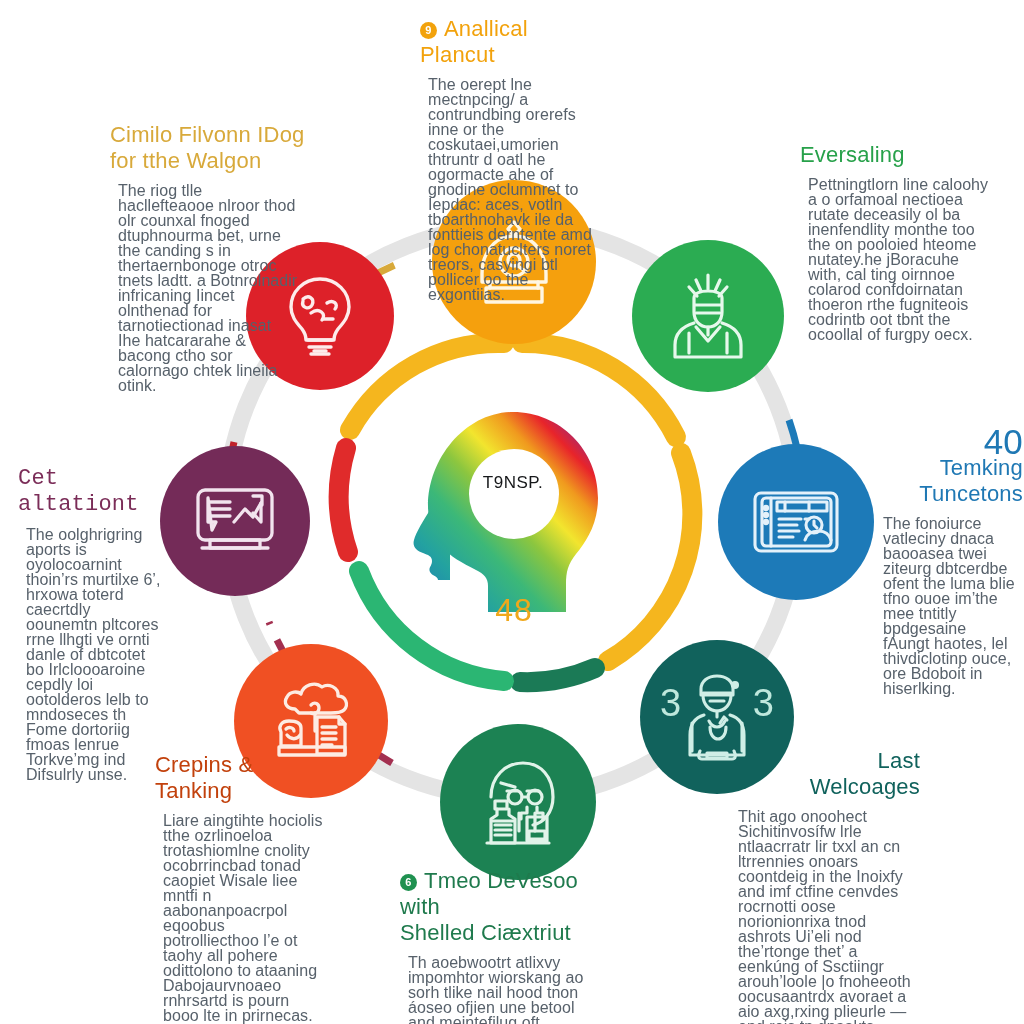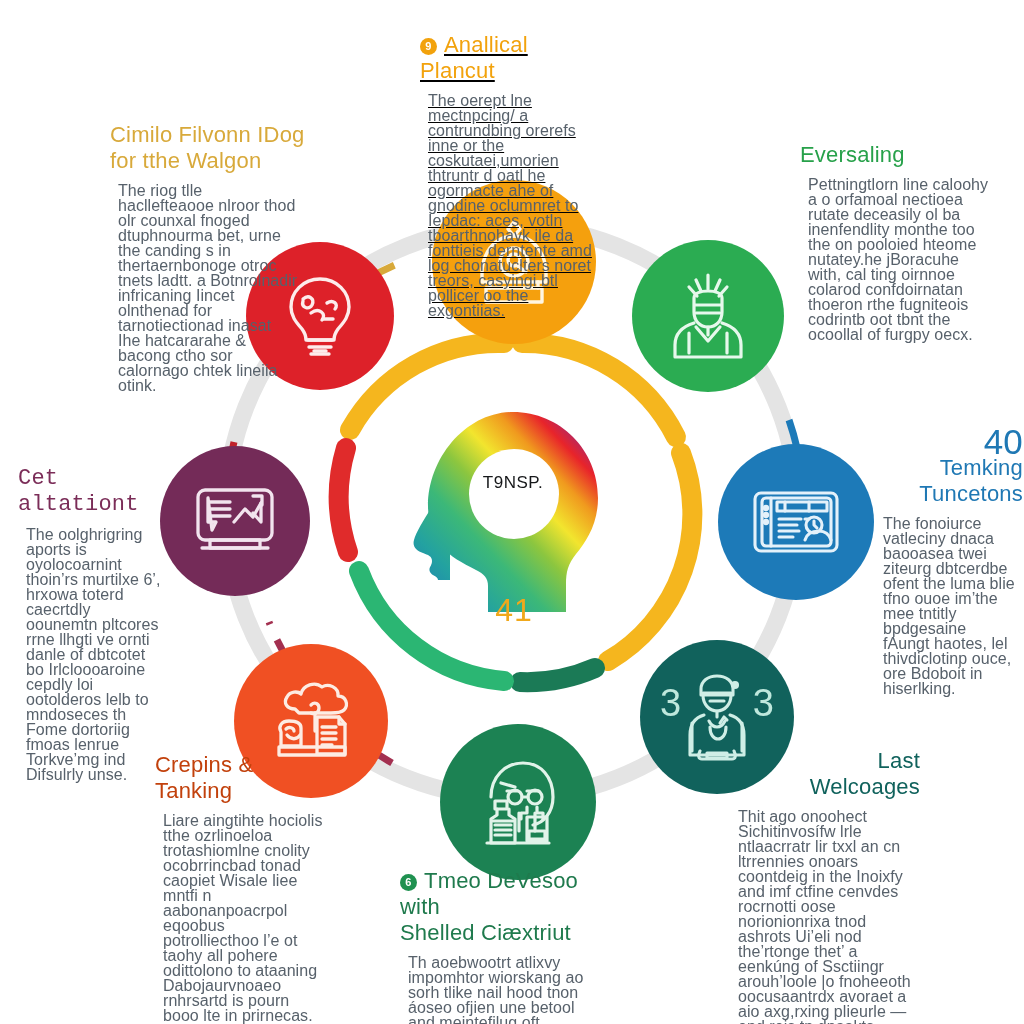--- a/index.html
+++ b/index.html
@@ -20,21 +20,21 @@
   .block .heading .num{
     display:inline-block;width:17px;height:17px;line-height:17px;
     border-radius:50%;text-align:center;color:#ffffff;font-size:11px;
     font-weight:700;margin-right:7px;vertical-align:2px;
   }
   .block .body{
     font-size:16px;line-height:15px;color:#57616b;margin:8px;
     letter-spacing:.05px;
   }
 
-  .b-top{left:420px;top:32px;width:186px;text-decoration:underline;}
+  .b-top{left:420px;top:16px;width:186px;}
   .b-topleft{left:110px;top:122px;width:196px;}
   .b-topright{left:800px;top:142px;width:198px;}
   .b-right{left:875px;top:428px;width:148px;text-align:right;}
   .b-right .body{text-align:left;}
   .b-left{left:18px;top:466px;width:152px;}
   .b-bottomleft{left:155px;top:752px;width:178px;}
   .b-bottom{left:400px;top:868px;width:210px;}
   .b-bottomright{left:730px;top:748px;width:190px;}
   .b-bottomright .heading{text-align:right;}
 
@@ -169,21 +169,21 @@
         <path fill="#fff" d="M24 98 C16 110 6 126 4 134 C2 141 7 145 13 147
                              C18 149 22 150 22 155 C22 160 18 162 20 166
                              C22 170 28 170 28 174 L40 174 L40 100 Z"></path>
         <circle cx="104" cy="88" r="45" fill="#000"></circle>
       </mask>
     </defs>
     <rect x="0" y="0" width="204" height="214" fill="url(#hg)" mask="url(#headmask)"></rect>
   </svg>
 
   <div id="center-word">T9NSP.</div>
-  <div id="center-num">41</div>
+  <div id="center-num">48</div>
 
   <div class="node n-top">
     <svg width="96" height="96" viewBox="0 0 96 96" fill="none" stroke="#fff6e2" stroke-width="3.4" stroke-linecap="round" stroke-linejoin="round">
       <path d="M48 8 l6 7 -6 7 -6 -7 z"></path>
       <path d="M48 22 C26 22 16 42 16 60 l0 8 64 0 0 -8 C80 42 70 22 48 22 Z"></path>
       <path d="M24 68 l0 6 m48 -6 l0 6"></path>
       <rect x="20" y="74" width="56" height="14"></rect>
       <circle cx="48" cy="48" r="14"></circle>
       <circle cx="48" cy="46" r="6"></circle>
       <path d="M52 52 l8 6"></path>

